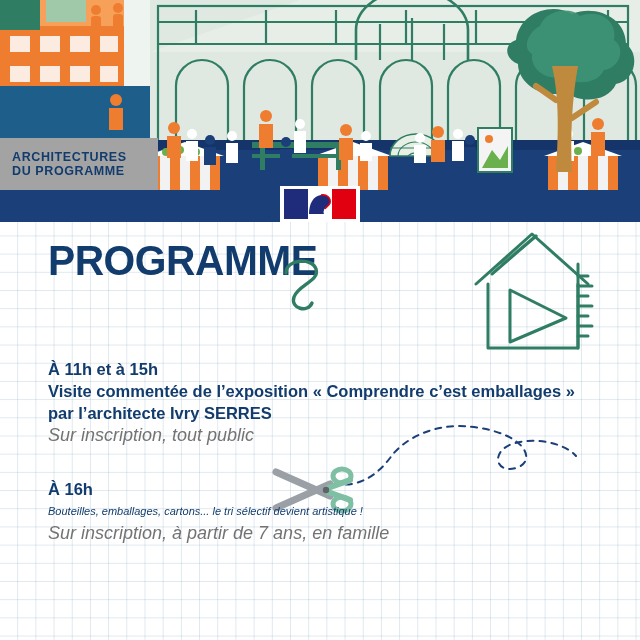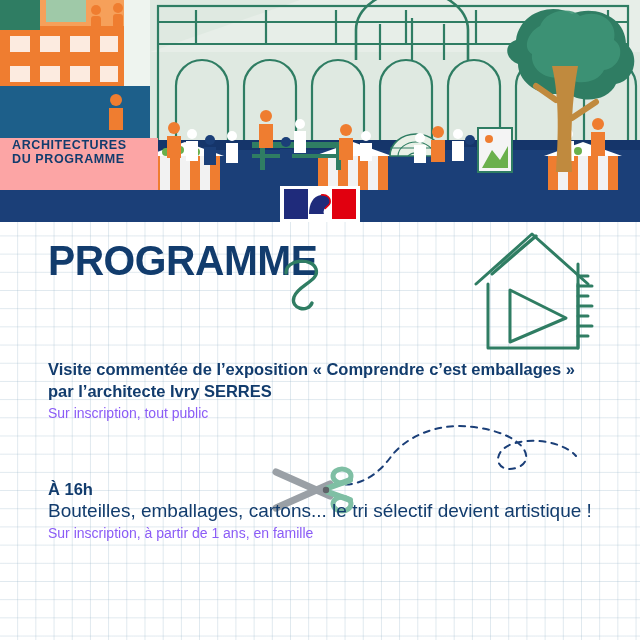--- a/index.html
+++ b/index.html
@@ -38,23 +38,24 @@
     width: 640px;
     height: 222px;
     overflow: hidden;
   }
   .hero svg { display: block; }
   .hero-logo {
     position: absolute;
     left: 0; top: 138px;
     width: 158px;
     height: 52px;
-    background: #fca5a5;
+    background: #a3a3a3;
     display: flex;
     flex-direction: column;
+    justify-content: center;
     padding-left: 12px;
     box-sizing: border-box;
   }
   .hero-logo .l1, .hero-logo .l2 {
     color: #123c6d;
     font-weight: bold;
     font-size: 12.5px;
     letter-spacing: 0.6px;
     line-height: 14px;
   }
@@ -113,27 +114,29 @@
     color: #123c6d;
     line-height: 22px;
   }
   .title-line {
     font-size: 16.5px;
     font-weight: bold;
     color: #123c6d;
     line-height: 22px;
   }
   .desc {
-    font-size: 19px;
+    font-size: 11px;
     color: #123c6d;
     line-height: 22px;
+    font-style: italic;
   }
   .note {
-    font-size: 14px;
-    color: #8b5cf6;
+    font-size: 18px;
+    font-style: italic;
+    color: #737373;
     line-height: 22px;
   }
   
   .setsquare {
     position: absolute;
     left: 466px;
     top: 222px;
     width: 140px;
     height: 140px;
   }
@@ -381,20 +384,21 @@
       <path d="M112 54 h10 M112 64 h14 M112 74 h10 M112 84 h14 M112 94 h10 M112 104 h14 M112 114 h10"></path>
 
       <path d="M44 68 L100 96 L44 120 Z"></path>
 
       <path d="M26 52 L70 14"></path>
       <path d="M36 42 L70 14" opacity="0.7"></path>
     </g>
   </svg>
 
   <div class="entry1">
+    <div class="time">À 11h et à 15h</div>
     <div class="title-line">Visite commentée de l’exposition « Comprendre c’est emballages »</div>
     <div class="title-line">par l’architecte Ivry SERRES</div>
     <div class="note">Sur inscription, tout public</div>
   </div>
 
   <svg class="dashed-path" viewBox="0 0 250 80" xmlns="http://www.w3.org/2000/svg">
     <path d="M4 66 C30 70 48 56 60 40 C74 20 108 2 150 10 C198 18 206 44 186 50 C166 56 160 34 182 26 C206 18 236 26 246 38" fill="none" stroke="#1b3f78" stroke-width="2" stroke-dasharray="6 6" stroke-linecap="round"></path>
   </svg>
 
   <svg class="scissors" viewBox="0 0 86 56" xmlns="http://www.w3.org/2000/svg">
@@ -405,16 +409,16 @@
       <path d="M60 26 L82 18" stroke="#7fbfa4" stroke-width="6" stroke-linecap="round"></path>
       <ellipse cx="74" cy="42" rx="9" ry="7" fill="none" stroke="#7fbfa4" stroke-width="5"></ellipse>
       <ellipse cx="74" cy="14" rx="9" ry="7" fill="none" stroke="#7fbfa4" stroke-width="5"></ellipse>
       <circle cx="58" cy="28" r="3.2" fill="#5f6368"></circle>
     </g>
   </svg>
 
   <div class="entry2">
     <div class="time">À 16h</div>
     <div class="desc">Bouteilles, emballages, cartons... le tri sélectif devient artistique !</div>
-    <div class="note">Sur inscription, à partir de 1 ans, en famille</div>
+    <div class="note">Sur inscription, à partir de 7 ans, en famille</div>
   </div>
 
 </div>
 
 </body></html>

